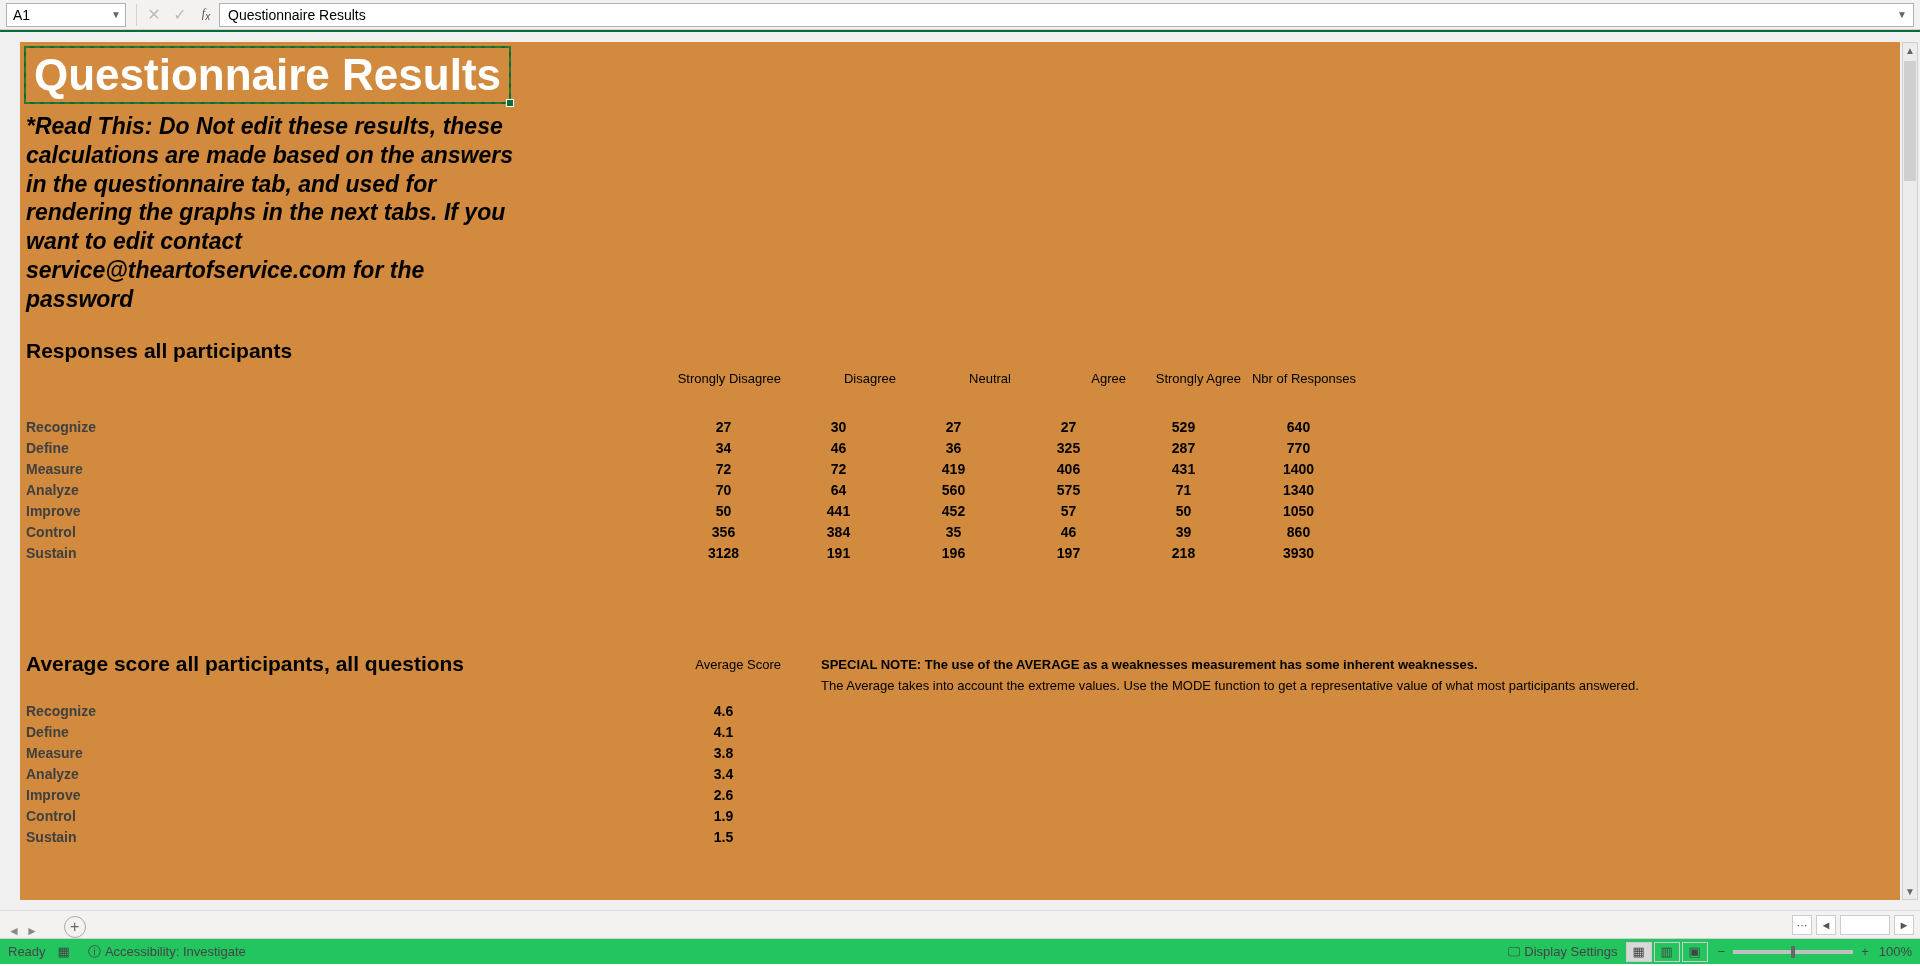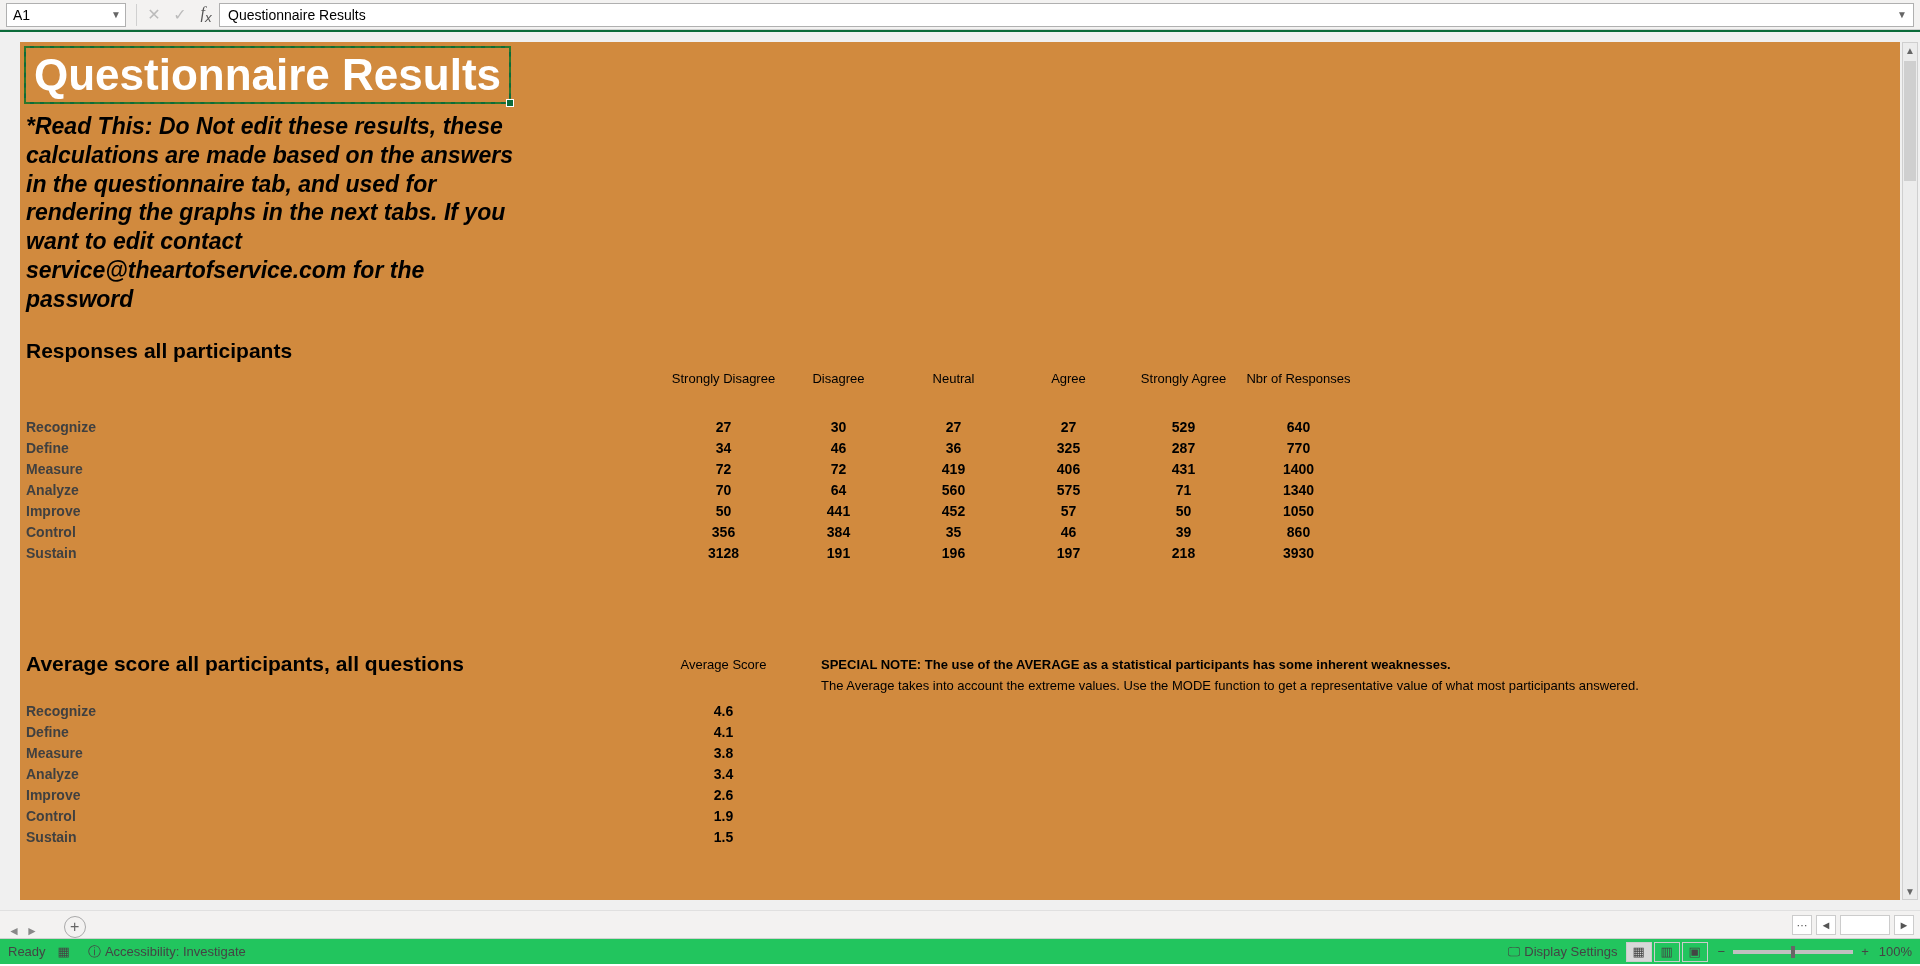--- a/index.html
+++ b/index.html
@@ -21,21 +21,21 @@
     border: 1px solid #b0b0b0;
     background: #fff;
     display: flex;
     align-items: center;
     padding: 0 6px;
     position: relative;
   }
   .name-box .dd { position: absolute; right: 4px; font-size: 10px; color: #666; }
   .fb-sep { width: 1px; height: 22px; background: #d0d0d0; margin: 0 4px; }
   .fb-btn { width: 26px; text-align: center; color: #bbb; font-size: 16px; cursor: default; }
-  .fb-fx { width: 26px; font-style: italic; font-family: 'Times New Roman', serif; color: #555; font-size: 16px; text-align:center; }
+  .fb-fx { width: 26px; font-style: italic; font-family: 'Times New Roman', serif; color: #555; font-size: 12px; text-align:center; }
   .fb-input { flex: 1; height: 24px; border: 1px solid #b0b0b0; background: #fff; display: flex; align-items: center; padding: 0 8px; margin-right: 6px; position: relative;}
   .fb-input .dd { position: absolute; right: 6px; font-size: 10px; color: #666; }
 
   .grid-area {
     position: relative;
     background: #f0f0f0;
     height: 880px;
     border-top: 2px solid #0b6b3a;
   }
   .sheet {
@@ -83,21 +83,21 @@
   }
 
   .section-h { font-size: 21px; font-weight: bold; color:#000; margin: 26px 0 0 6px; }
 
   .tbl {
     position: absolute;
     left: 6px;
   }
   .row { display: flex; height: 21px; align-items:center; font-size:14px; }
   .cat { width: 640px; color: #404040; font-weight: bold; }
-  .h   { width: 115px; text-align: center; color:#000; font-size:13px; }
+  .h   { width: 115px; text-align: right; color:#000; font-size:13px; }
   .c   { width: 115px; text-align: center; font-weight:bold; color:#000; }
   .note { font-size: 13px; color:#000; }
   .note.b { font-weight: bold; }
 
   .avg-block { position: absolute; left: 6px; top: 610px; }
 
   .tabs-row {
     height: 28px;
     background: #f3f2f1;
     display:flex;
@@ -258,21 +258,21 @@
     
     <div class="avg-block">
       <div style="display:flex; align-items:center;">
         <div class="section-h" style="margin:0;">Average score all participants, all questions</div>
       </div>
       <div class="row" style="margin-top:-22px;">
         <div class="cat"></div>
         <div class="h">Average Score</div>
         <div style="width:40px;"></div>
         <div style="flex:1;">
-          <div class="note b">SPECIAL NOTE: The use of the AVERAGE as a statistical participants has some inherent weaknesses.</div>
+          <div class="note b">SPECIAL NOTE: The use of the AVERAGE as a weaknesses measurement has some inherent weaknesses.</div>
         </div>
       </div>
       <div class="row">
         <div class="cat"></div>
         <div class="h"></div>
         <div style="width:40px;"></div>
         <div style="flex:1;">
           <div class="note">The Average takes into account the extreme values. Use the MODE function to get a representative value of what most participants answered.</div>
         </div>
       </div>

